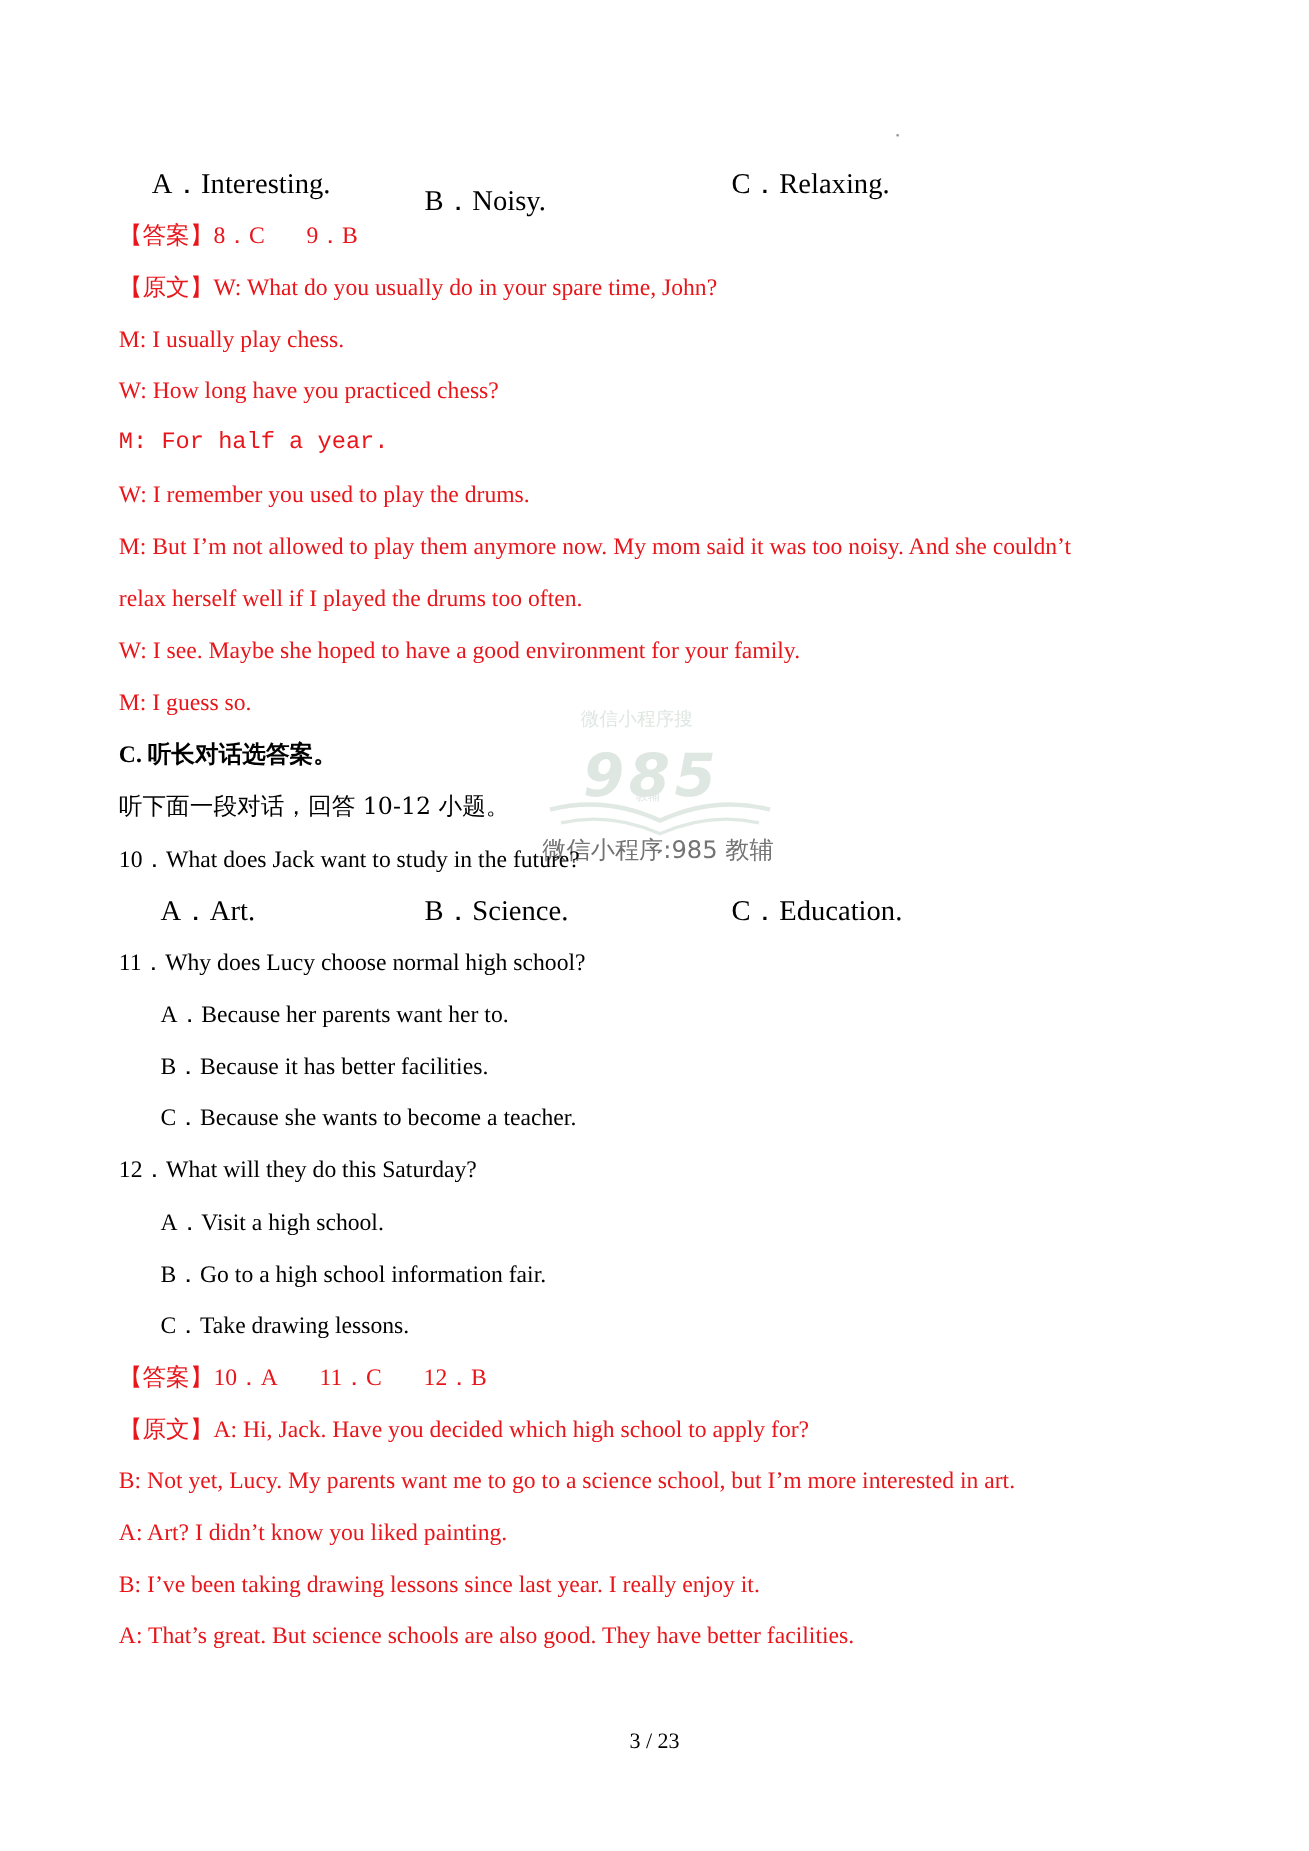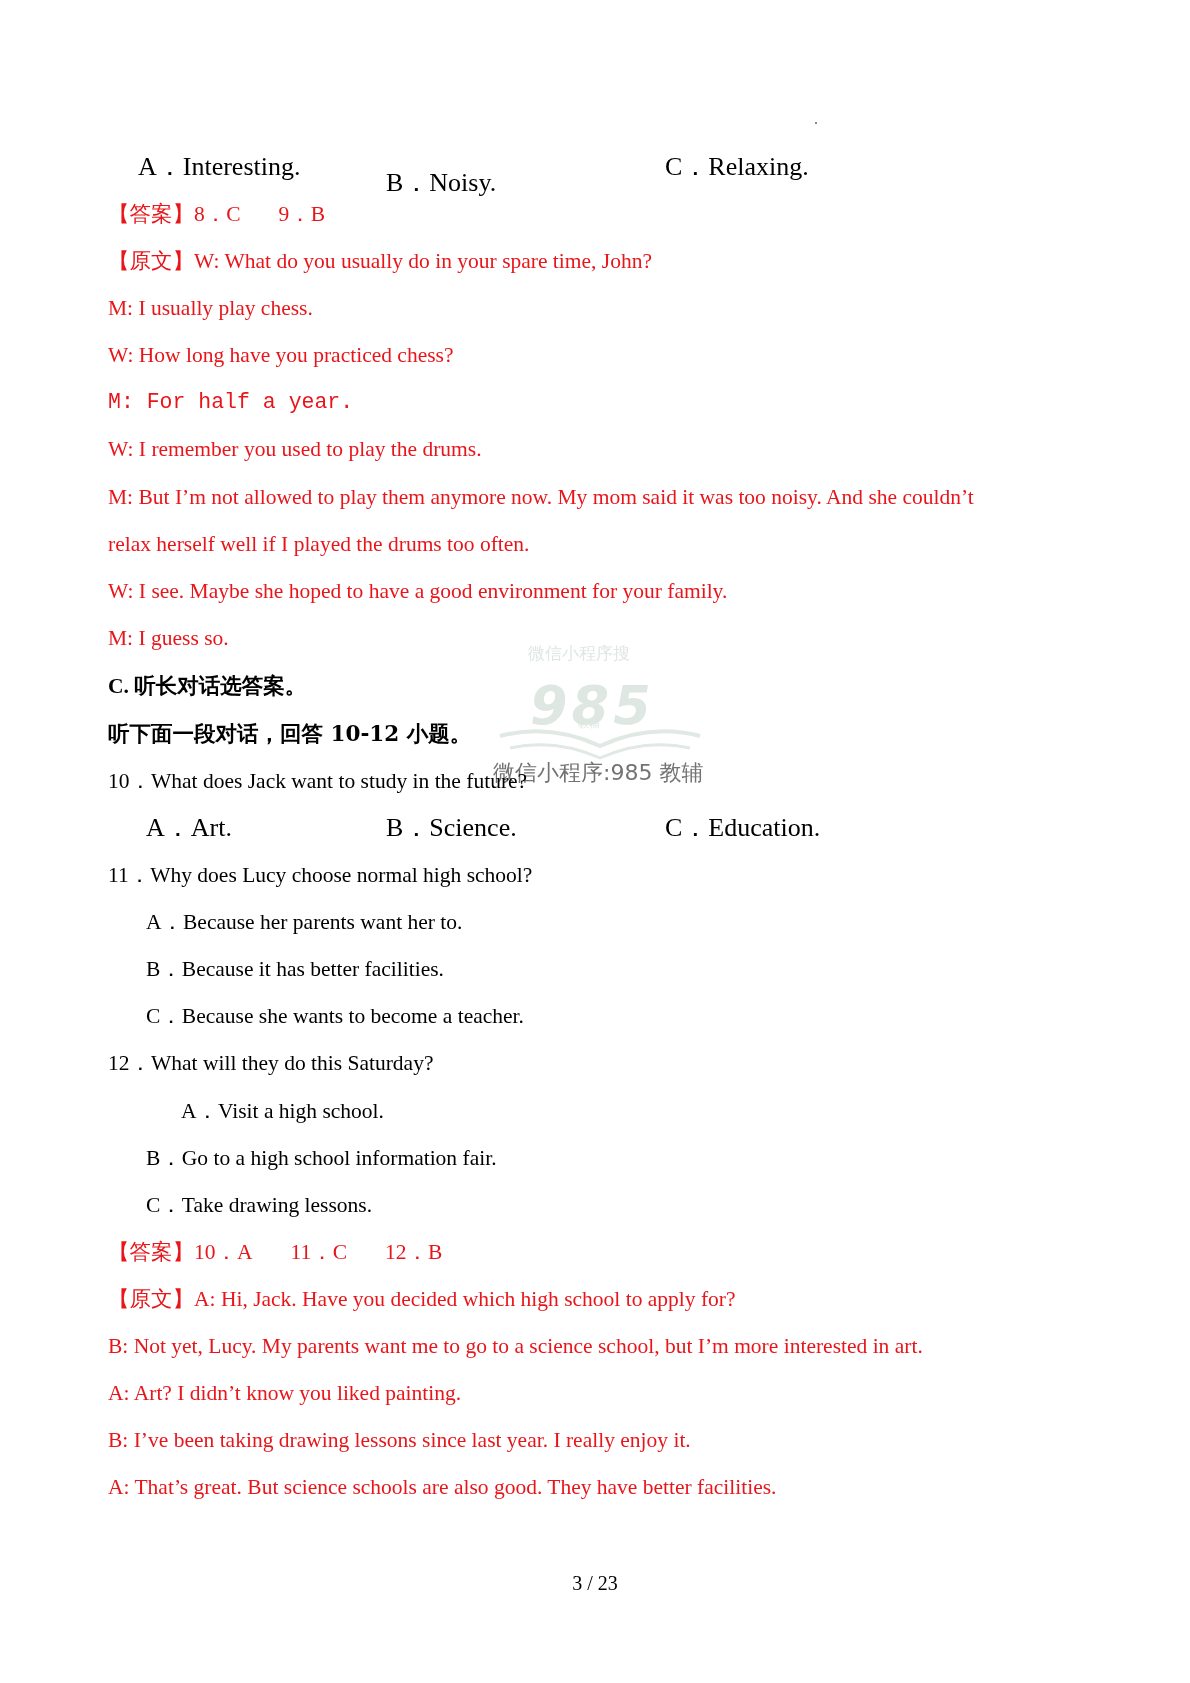--- a/index.html
+++ b/index.html
@@ -56,21 +56,21 @@
   <div class="wm" style="left:88px; top:76px; font-size:11px;">教辅</div>
   <svg width="220" height="50" style="position:absolute; left:0; top:78px;">
     <path d="M10 18 Q60 5 110 28 Q160 5 210 18" stroke="#e0e9e3" stroke-width="4" fill="none"></path>
     <path d="M20 30 Q65 20 110 40 Q155 20 200 30" stroke="#e0e9e3" stroke-width="3" fill="none"></path>
   </svg>
 </div>
 
 <div class="line bold" style="top:672px;">
   <span>C. 听长对话选答案。</span>
 </div>
-<div class="line cn" style="top:720px;font-weight:bold;">听下面一段对话，回答 10-12 小题。</div>
+<div class="line cn" style="top:720px;">听下面一段对话，回答 10-12 小题。</div>
 
 <div class="wm-text">微信小程序:985 教辅</div>
 
 <div class="line" style="top:767px;">
   <span>10．</span><span>What does Jack want to study in the future?</span>
 </div>
 <div class="opt" style="left:146px; top:814px;">
   <span>A．</span><span>Art.</span>
 </div>
 <div class="opt" style="left:386px; top:814px;">
@@ -89,21 +89,21 @@
 <div class="line ind2" style="top:955px;">
   <span>B．</span><span>Because it has better facilities.</span>
 </div>
 <div class="line ind2" style="top:1002px;">
   <span>C．</span><span>Because she wants to become a teacher.</span>
 </div>
 
 <div class="line" style="top:1049px;">
   <span>12．</span><span>What will they do this Saturday?</span>
 </div>
-<div class="line ind2" style="top:1097px;margin-left:35px;">
+<div class="line ind2" style="top:1097px;">
   <span>A．</span><span>Visit a high school.</span>
 </div>
 <div class="line ind2" style="top:1144px;">
   <span>B．</span><span>Go to a high school information fair.</span>
 </div>
 <div class="line ind2" style="top:1191px;">
   <span>C．</span><span>Take drawing lessons.</span>
 </div>
 
 <div class="line red" style="top:1238px;">

